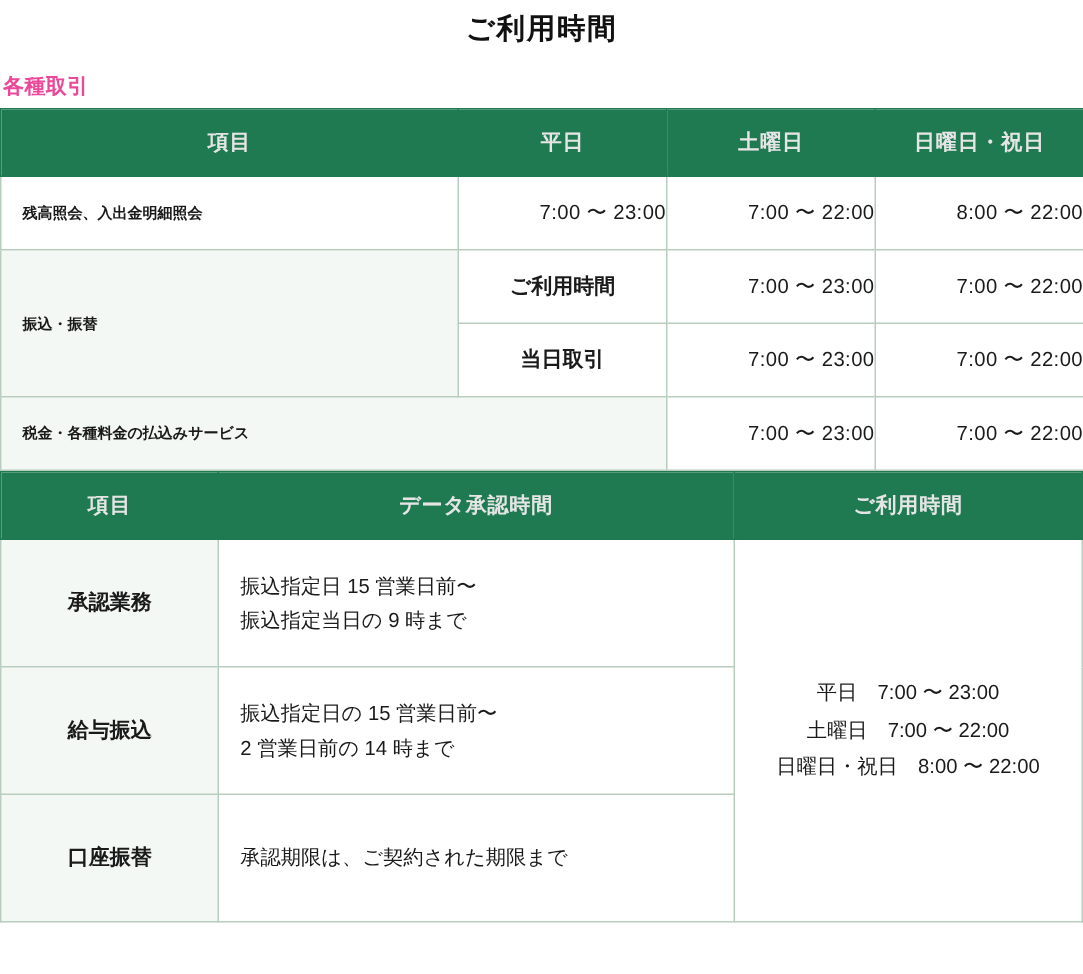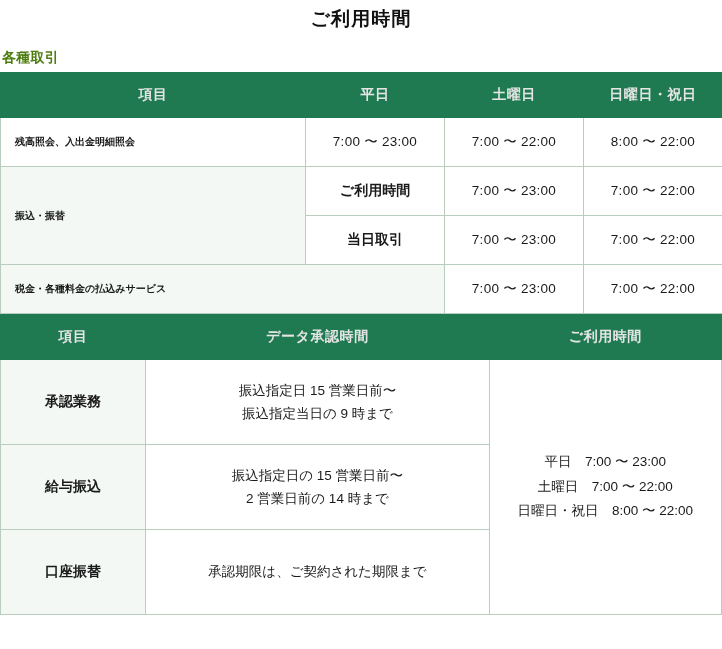--- a/index.html
+++ b/index.html
@@ -23,21 +23,21 @@
     font-size: 19px;
     font-weight: bold;
     letter-spacing: 0.06em;
     margin: 6px 0 0 0;
     padding: 0;
     color: #111;
   }
   .section-label {
     font-size: 14px;
     font-weight: bold;
-    color: #4d7c0f;
+    color: #ec4899;
     margin: 17px 0 5px 2px;
     letter-spacing: 0.02em;
   }
   .section-label.second {
     margin-top: 46px;
   }
   table {
     border-collapse: collapse;
     table-layout: fixed;
     width: 722px;
@@ -76,21 +76,21 @@
     font-weight: bold;
   }
   .t1 td.sub-cell {
     text-align: center;
     font-weight: bold;
     background: #ffffff;
     height: 48px;
     font-size: 14px;
   }
   .t1 td.time-cell {
-    text-align: center;
+    text-align: right;
     background: #ffffff;
     height: 48px;
     font-size: 13.5px;
     letter-spacing: 0.02em;
   }
   .t1 td.last-item {
     background: #f3f8f4;
     margin-left: 25px;
   }
   
@@ -98,21 +98,21 @@
   .t2 .c-data    { width: 343px; }
   .t2 .c-time    { width: 232px; }
   .t2 td.name-cell {
     text-align: center;
     font-weight: bold;
     background: #f3f8f4;
     font-size: 14px;
     height: 64px;
   }
   .t2 td.detail-cell {
-    text-align: center;
+    text-align: left;
     padding: 10px 14px;
     background: #ffffff;
     font-size: 13.5px;
     line-height: 1.72;
     height: 64px;
   }
   .t2 td.hours-cell {
     text-align: center;
     background: #ffffff;
     font-size: 13.5px;

